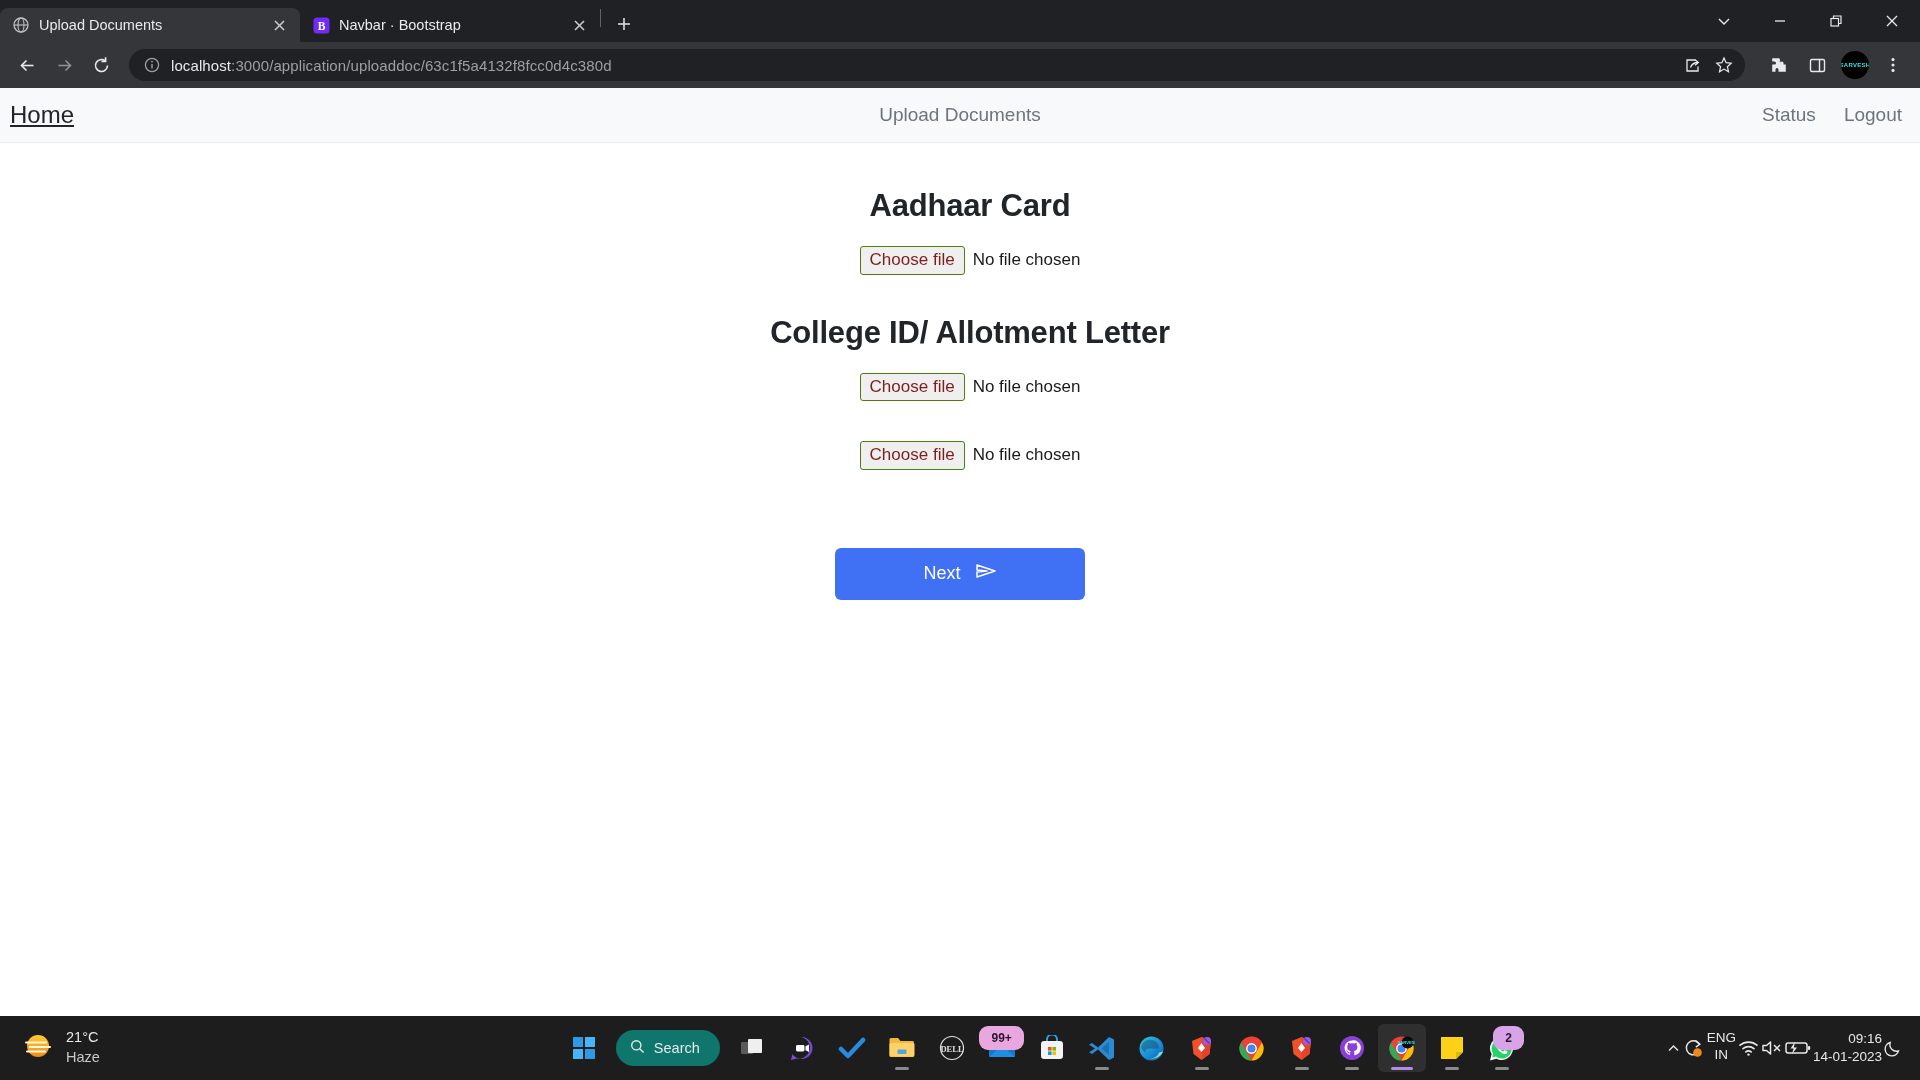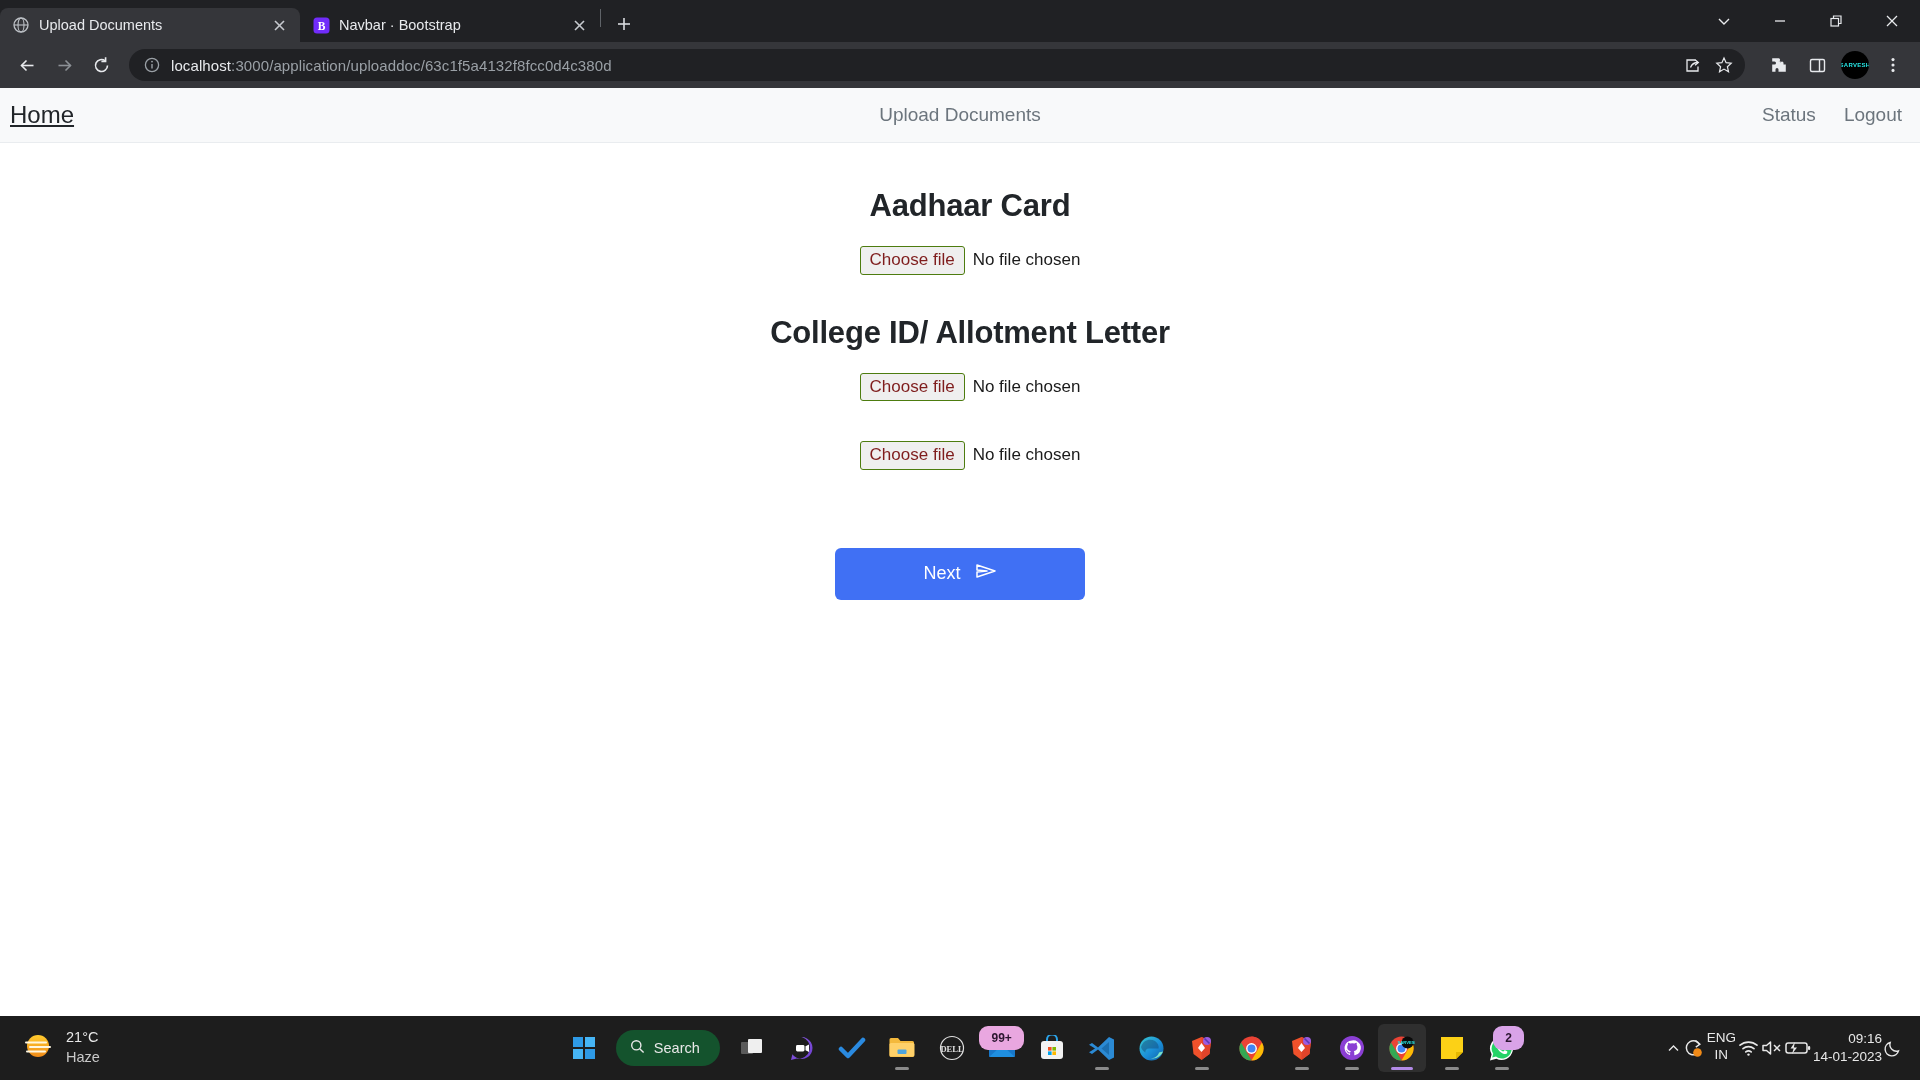--- a/index.html
+++ b/index.html
@@ -104,21 +104,21 @@
   .tbi .indicator { position: absolute; bottom: 2px; left: 50%; transform: translateX(-50%); width: 14px; height: 3px; border-radius: 2px; background: #8a8a8a; }
   .tbi.active .indicator { width: 22px; background: #b38ae8; }
   .badge {
     position: absolute; top: 2px; right: 2px; min-width: 20px; height: 24px; padding: 0 12px;
     border-radius: 9px; font-size: 12px; display: flex; align-items: center; justify-content: center;
     color: #2b1630; font-weight: bold;
   }
   .badge.pink { background: #e9a7e0; }
   .badge.purple { background: #d9a3e8; }
   .search-pill {
-    height: 36px; padding: 0 20px 0 14px; border-radius: 18px; background: #14532d;
+    height: 36px; padding: 0 20px 0 14px; border-radius: 18px; background: #0f766e;
     display: flex; align-items: center; gap: 9px; font-size: 14.5px; color: #e8e8e8; margin: 0 6px;
   }
   .tb-tray { display: flex; gap: 2px; padding-right: 18px; }
   .tray-i { display: flex; align-items: center; justify-content: center; position: relative; }
   .lang { font-size: 13.5px; line-height: 1.25; text-align: center; color: #e8e8e8; }
   .clock { font-size: 13.5px; line-height: 1.3; text-align: right; color: #e8e8e8; }
 </style>
 </head>
 <body>
 

